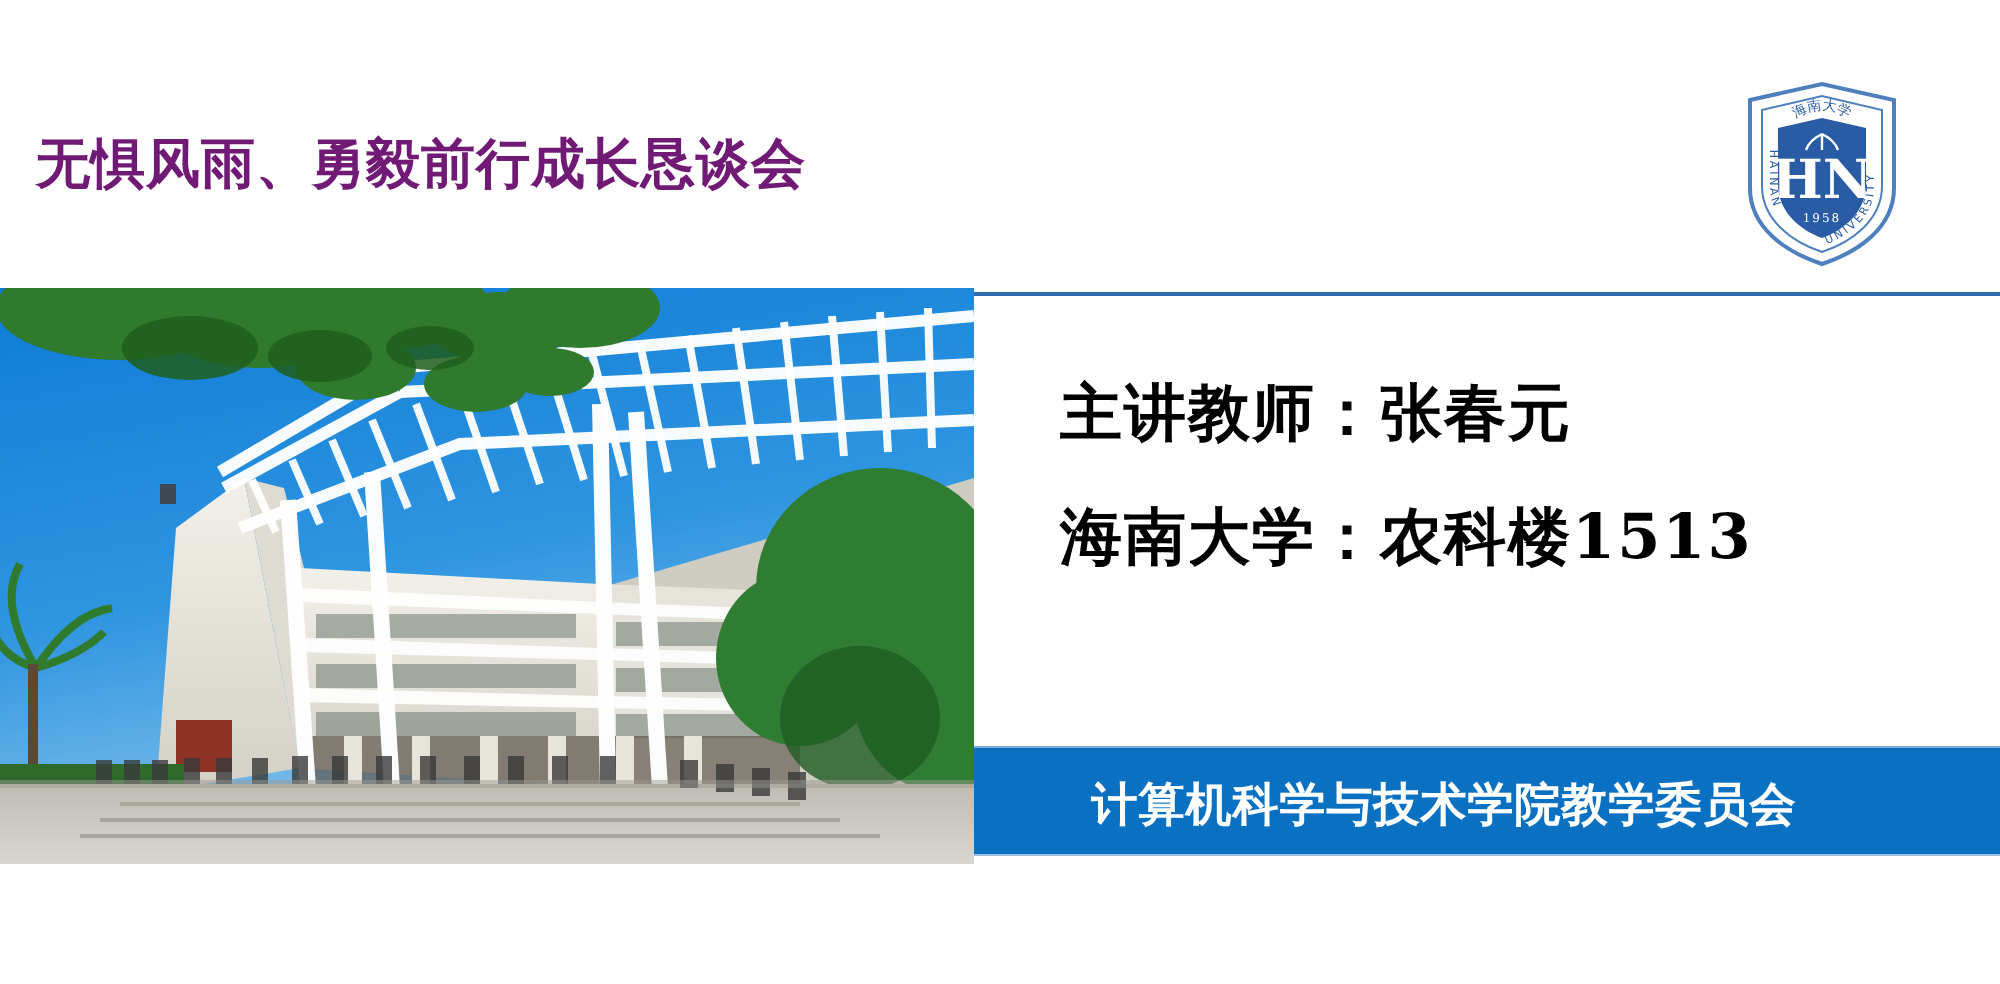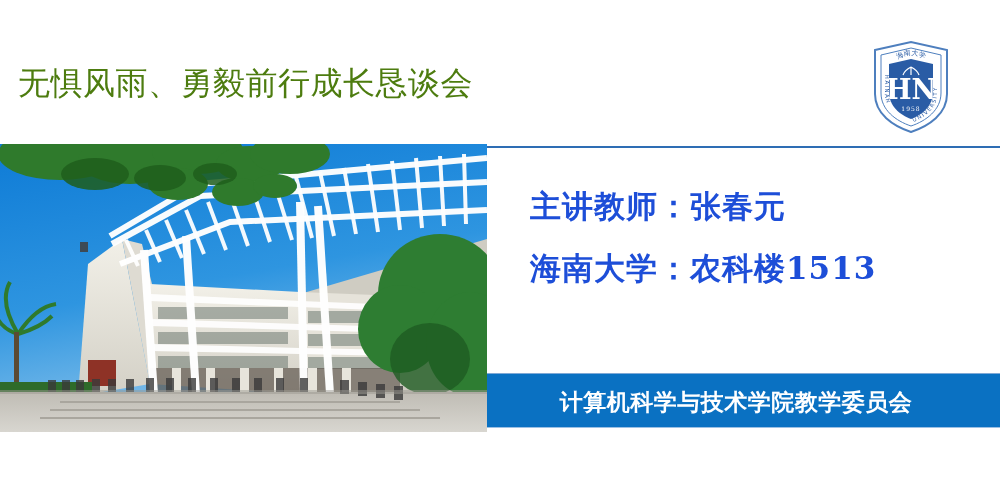--- a/index.html
+++ b/index.html
@@ -29,24 +29,24 @@
     position: absolute;
     left: 0; top: 0;
     width: 1000px;
     height: 144px;
   }
   .slide-title {
     position: absolute;
     left: 18px;
     top: 58px;
     width: 700px;
-    color: #4d7c0f;
+    color: #701a75;
     font-family: "DejaVu Sans", "Liberation Sans", sans-serif;
-    font-size: 32px;
-    font-weight: normal;
+    font-size: 27px;
+    font-weight: bold;
     letter-spacing: 0.5px;
     line-height: 50px;
     white-space: nowrap;
   }
 
   
   .logo {
     position: absolute;
     left: 865px;
     top: 36px;
@@ -82,21 +82,21 @@
     position: absolute;
     left: 487px;
     top: 148px;
     width: 513px;
     height: 222px;
     background: #ffffff;
   }
   .info-line {
     position: absolute;
     left: 43px;
-    color: #1d4ed8;
+    color: #000000;
     font-family: "DejaVu Serif", "Liberation Serif", serif;
     font-size: 31px;
     font-weight: bold;
     white-space: nowrap;
     letter-spacing: 1px;
   }
   .info-line-1 { top: 38px; }
   .info-line-2 { top: 100px; }
 
   
@@ -116,21 +116,20 @@
     left: 0;
     top: 13px;
     width: 470px;
     text-align: center;
     color: #ffffff;
     font-family: "DejaVu Sans", "Liberation Sans", sans-serif;
     font-size: 23px;
     font-weight: bold;
     letter-spacing: 0.5px;
     white-space: nowrap;
-    margin-left: 14px;
   }
 </style>
 </head>
 <body>
 
 <div class="slide">
 
   <div class="header">
 
     <div class="slide-title">无惧风雨、勇毅前行成长恳谈会</div>

